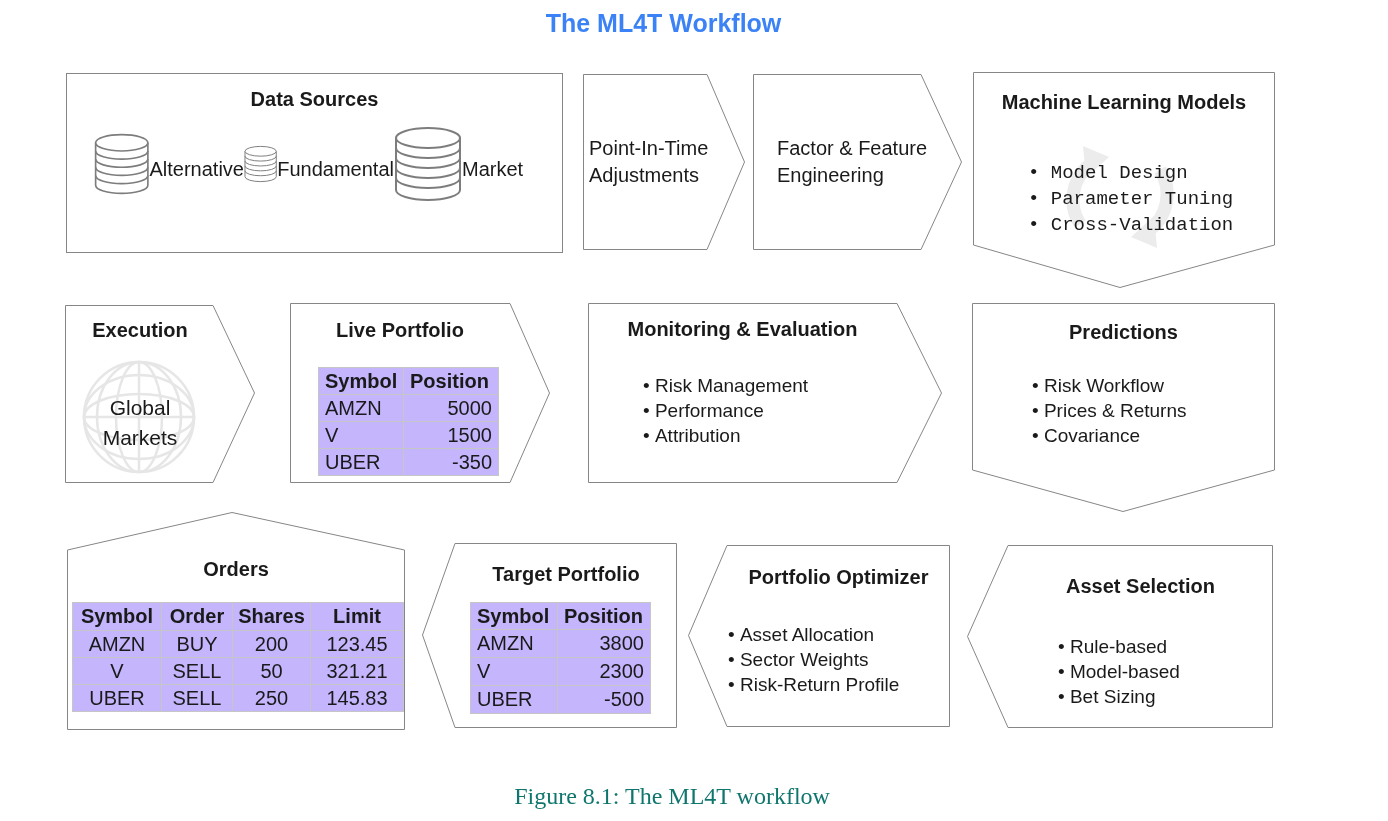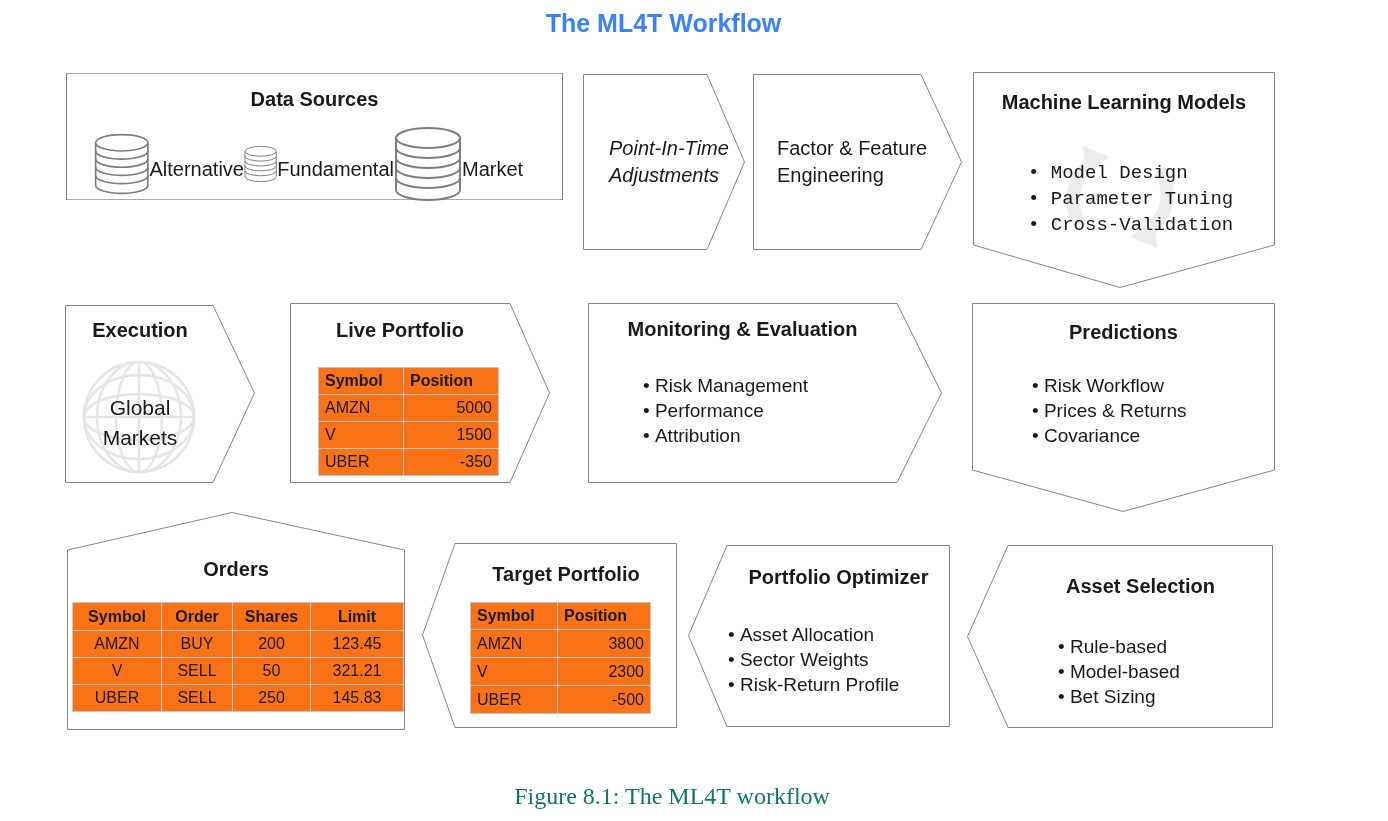--- a/index.html
+++ b/index.html
@@ -21,40 +21,40 @@
   .watermark{position:absolute;z-index:1;}
   .content{position:relative;z-index:2;}
   .node-title{font-size:20px;font-weight:bold;text-align:center;color:#1a1a1a;}
   .bullets{position:absolute;z-index:2;margin:0;padding:0;list-style:none;font-size:19px;}
   .bullets li{white-space:nowrap;}
   .bullets li::before{content:"\2022\00a0";}
   .chev-text{
     position:absolute;z-index:2;top:0;bottom:0;display:flex;flex-direction:column;
     justify-content:center;font-size:20px;line-height:27px;white-space:nowrap;
   }
-  table.mini{border-collapse:collapse;position:absolute;z-index:2;background:#f97316;
-    font-size:16px;table-layout:fixed;}
+  table.mini{border-collapse:collapse;position:absolute;z-index:2;background:#c4b5fd;
+    font-size:20px;table-layout:fixed;}
   table.mini th,table.mini td{border:1px solid #c6c6c6;padding:0 6px;height:26px;
     overflow:hidden;white-space:nowrap;}
   table.mini th{font-weight:bold;text-align:left;}
   table.mini td.num{text-align:right;}
   table.mini.centered th,table.mini.centered td{text-align:center;padding:0 2px;}
   .ds-items{position:absolute;left:0;right:0;top:54px;display:flex;
     justify-content:space-between;padding:0 28px;z-index:2;}
   .ds-item{display:flex;flex-direction:row;align-items:center;width:150px;}
   .ds-item .label{margin-top:10px;font-size:20px;}
 </style>
 </head>
 <body>
 
 <div id="page">
 
   <div class="page-title">The ML4T Workflow</div>
 
-  <div class="node" style="left:66px;top:73px;width:497px;height:127px;">
+  <div class="node" style="left:66px;top:73px;width:497px;height:180px;">
     <svg class="shape" viewBox="0 0 497 180" preserveAspectRatio="none">
       <rect x="0.5" y="0.5" width="496" height="179"></rect>
     </svg>
     <div class="content">
       <div class="node-title" style="margin-top:15px;">Data Sources</div>
     </div>
     <div class="ds-items">
       <div class="ds-item">
         <svg width="68" height="74" viewBox="0 0 68 74">
           <path d="M2,11 L2,63 A32,10 0 0 0 66,63 L66,11" fill="#fff" stroke="#7d7d7d" stroke-width="2"></path>
@@ -88,21 +88,21 @@
         </svg>
         <div class="label">Market</div>
       </div>
     </div>
   </div>
 
   <div class="node" style="left:583px;top:74px;width:162px;height:176px;">
     <svg class="shape" viewBox="0 0 162 176" preserveAspectRatio="none">
       <polygon points="0.5,0.5 124,0.5 161.5,88 124,175.5 0.5,175.5"></polygon>
     </svg>
-    <div class="chev-text" style="left:26px;font-style:italic;">
+    <div class="chev-text" style="left:6px;">
       <div>Point-In-Time</div>
       <div>Adjustments</div>
     </div>
   </div>
 
   <div class="node" style="left:753px;top:74px;width:209px;height:176px;">
     <svg class="shape" viewBox="0 0 209 176" preserveAspectRatio="none">
       <polygon points="0.5,0.5 168,0.5 208.5,88 168,175.5 0.5,175.5"></polygon>
     </svg>
     <div class="chev-text" style="left:24px;">

